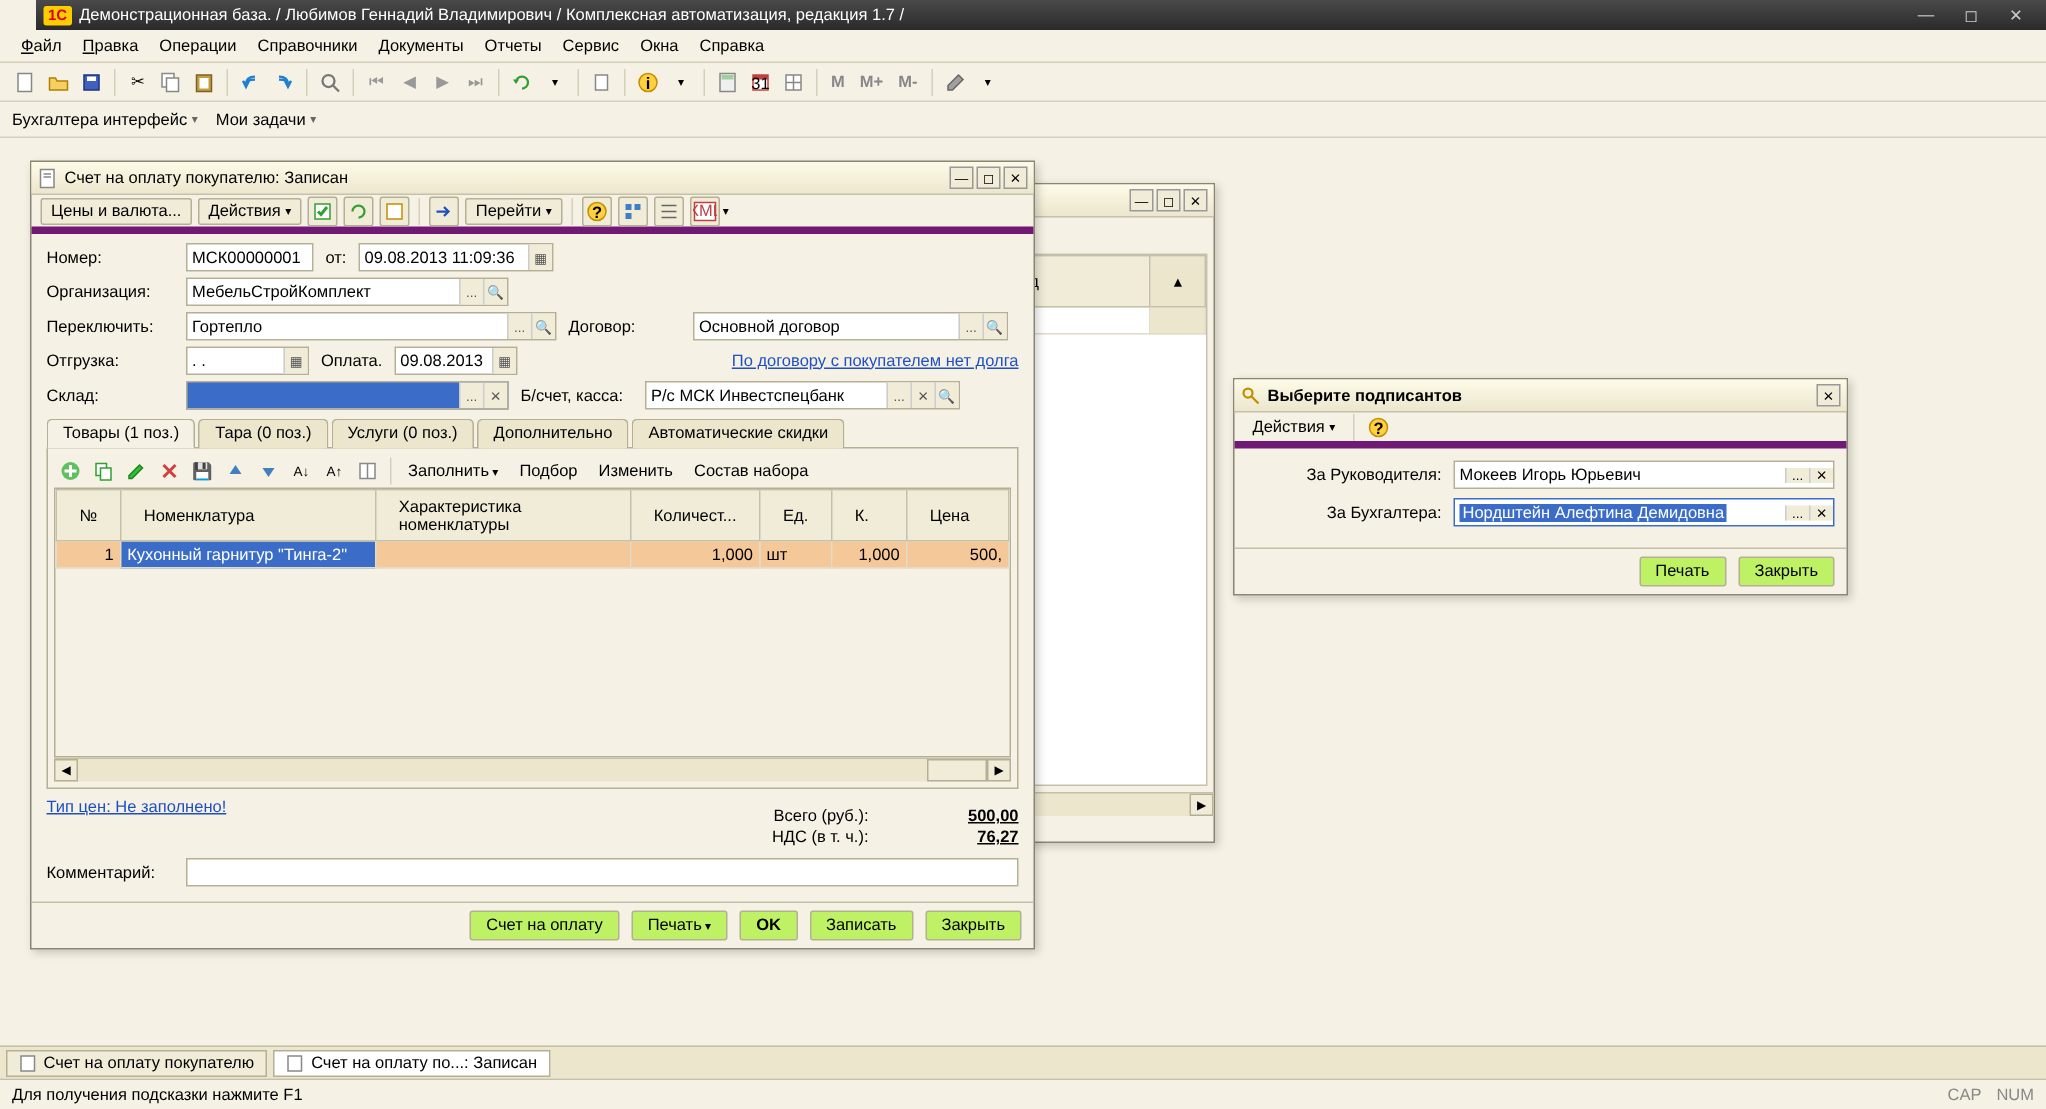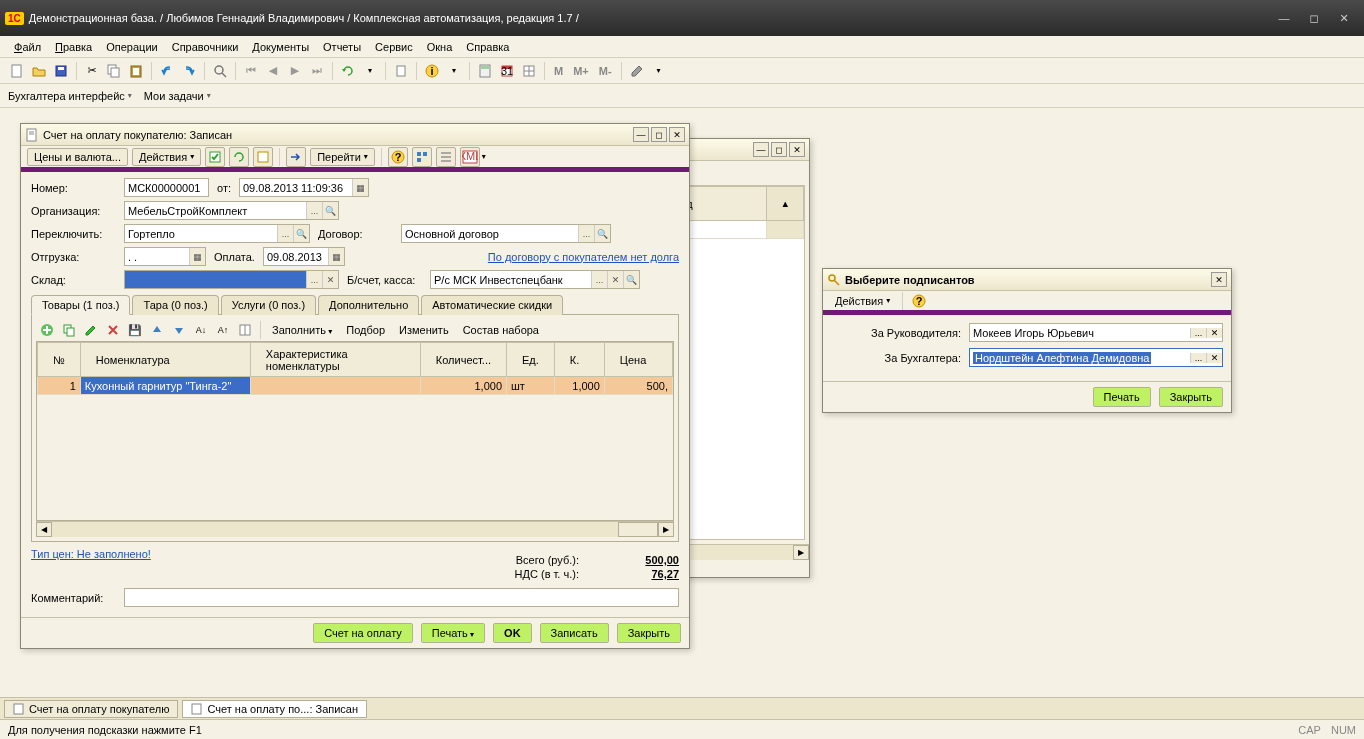--- a/index.html
+++ b/index.html
@@ -1,17 +1,17 @@
 <!DOCTYPE html>
 <html><head>
 <meta charset="utf-8">
 <style>
 * { box-sizing: border-box; margin: 0; padding: 0; font-family: Arial, sans-serif; font-size: 11px; }
 body { background: #f5f1e4; width: 1364px; height: 739px; overflow: hidden; position: relative; }
-.app-titlebar { background: linear-gradient(#4a4a4a, #2a2a2a); color: #fff; height: 36px; display: flex; align-items: center; padding: 0 5px; justify-content: space-between; }
+.app-titlebar { background: linear-gradient(#4a4a4a, #2a2a2a); color: #fff; height: 20px; display: flex; align-items: center; padding: 0 5px; justify-content: space-between; margin-left: 24px; }
 .app-titlebar .left { display: flex; align-items: center; gap: 5px; }
 .app-titlebar .icon1c { background: #ffcc00; color: #d00; font-weight: bold; padding: 1px 3px; border-radius: 2px; font-size: 10px; }
 .app-titlebar .win-btns { display: flex; gap: 0; }
 .app-titlebar .win-btn { width: 30px; height: 18px; display: flex; align-items: center; justify-content: center; color: #ccc; }
 .menubar { background: #f5f1e4; height: 22px; display: flex; align-items: center; padding: 0 8px; gap: 2px; border-bottom: 1px solid #d5d0bc; }
 .menubar span { padding: 2px 6px; cursor: pointer; }
 .menubar span u { text-decoration: underline; }
 .toolbar-main { background: #f5f1e4; height: 26px; display: flex; align-items: center; padding: 0 8px; gap: 4px; border-bottom: 1px solid #d5d0bc; }
 .tb-ico { width: 18px; height: 18px; display: flex; align-items: center; justify-content: center; border: 1px solid transparent; border-radius: 2px; cursor: pointer; }
 .tb-sep { width: 1px; height: 18px; background: #d5d0bc; margin: 0 2px; }
@@ -359,21 +359,21 @@
         <div class="form-input" style="width:215px">
             <span>МебельСтройКомплект</span>
             <div class="btns">
               <div class="ib">...</div>
               <div class="ib">🔍</div>
             </div>
           </div>
       </div>
       <div class="form-row">
         <div class="form-label">Переключить:</div>
-        <div class="form-input" style="width:186px">
+        <div class="form-input" style="width:247px">
             <span>Гортепло</span>
             <div class="btns">
               <div class="ib">...</div>
               <div class="ib">🔍</div>
             </div>
           </div>
         <div class="form-label" style="width:75px">Договор:</div>
         <div class="form-input" style="width:210px">
             <span>Основной договор</span>
             <div class="btns">

